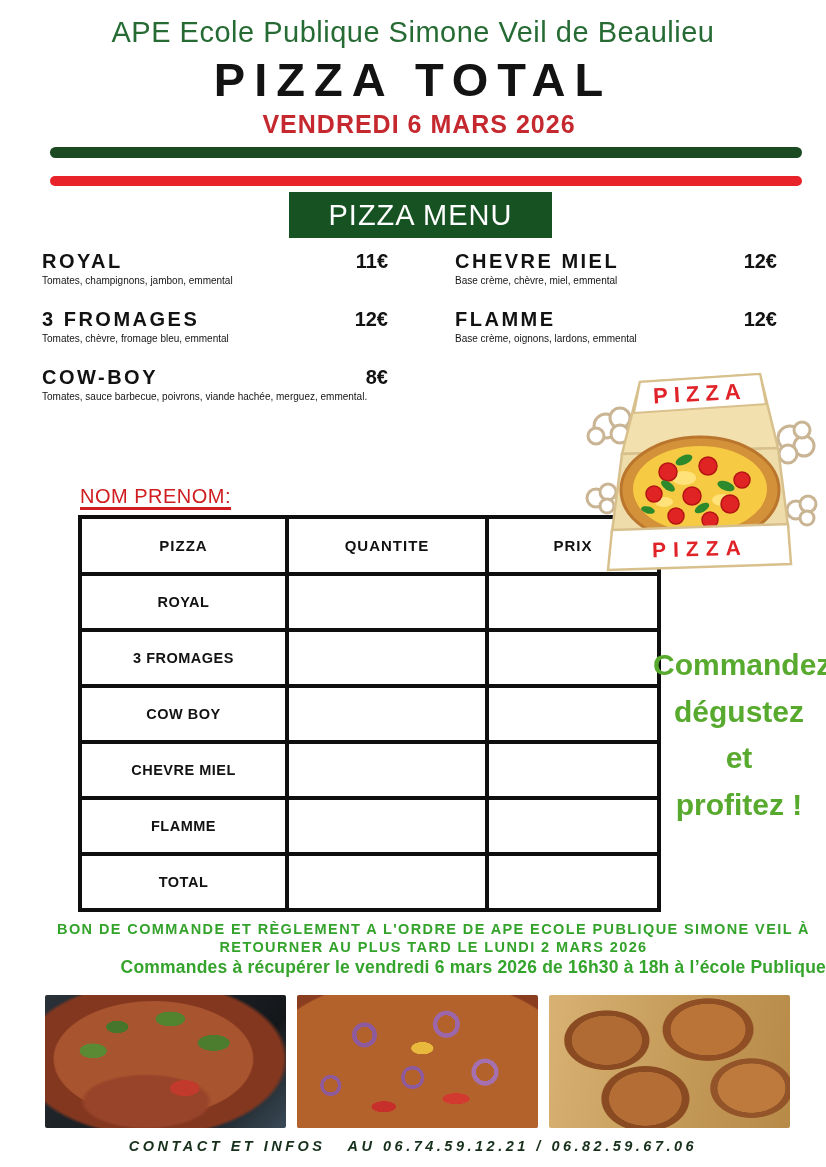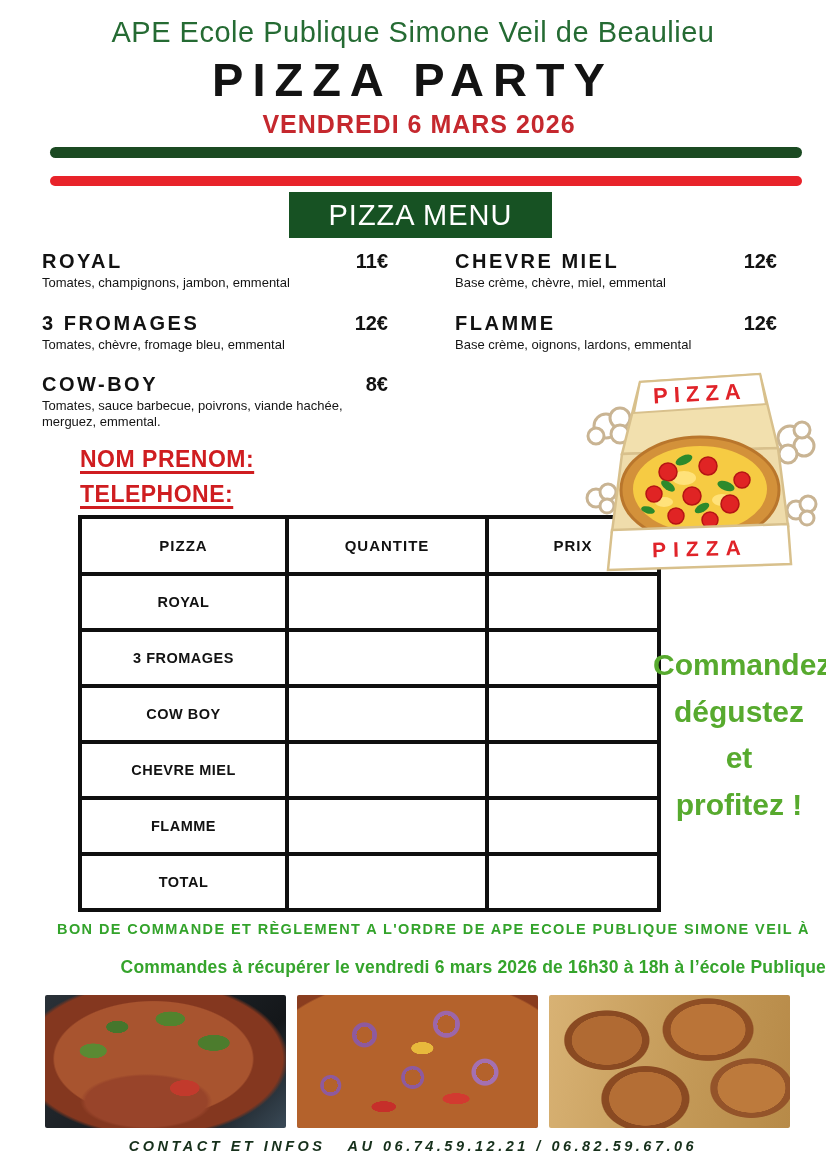--- a/index.html
+++ b/index.html
@@ -39,28 +39,28 @@
   }
 
   
   .menu-col { position:absolute; top:250px; }
   .menu-col.left  { left:42px;  width:346px; }
   .menu-col.right { left:455px; width:322px; }
   .menu-item { margin-bottom:21px; }
   .mi-row { display:flex; justify-content:space-between; align-items:baseline; }
   .mi-name  { font-size:20px; font-weight:800; letter-spacing:2.5px; color:#121212; }
   .mi-price { font-size:20px; font-weight:800; color:#121212; }
-  .mi-desc  { font-size:13px; color:#141414; margin-top:2px; line-height:1.2; }
+  .mi-desc  { font-size:10px; color:#141414; margin-top:2px; line-height:1.2; }
   .menu-col.left .mi-desc { max-width:330px; }
 
   
   .form-label {
-    position:absolute; left:80px; color:#cf1d20; font-size:23px; font-weight:700;
+    position:absolute; left:80px; color:#cf1d20; font-size:20px; font-weight:400;
     letter-spacing:0.5px;
-    text-decoration:underline; text-decoration-thickness:3px; text-underline-offset:4px;
+    text-decoration:underline; text-decoration-thickness:3px; text-underline-offset:4px;margin-top:39px;
   }
   .form-label.name  { top:446px; }
   .form-label.phone { top:481px; }
 
   
   table.order {
     position:absolute; left:78px; top:515px; width:579px; height:397px;
     border-collapse:collapse; table-layout:fixed;
   }
   table.order th, table.order td {
@@ -140,21 +140,21 @@
     color:#16301b; font-size:14.5px; font-weight:800; font-style:italic;
     letter-spacing:3.5px; white-space:pre;
   }
 </style>
 </head>
 <body>
 
 <div class="page">
 
   <div class="org-line">APE Ecole Publique Simone Veil de Beaulieu</div>
-  <div class="main-title">PIZZA PARTY</div>
+  <div class="main-title">PIZZA TOTAL</div>
   <div class="date-line">VENDREDI 6 MARS 2026</div>
 
   <div class="stripe green"></div>
   <div class="stripe red"></div>
 
   <div class="menu-banner">PIZZA MENU</div>
 
   <div class="menu-col left">
     <div class="menu-item">
       <div class="mi-row">
@@ -308,20 +308,21 @@
 
   <div class="slogan">
     <div>Commandez</div>
     <div>dégustez</div>
     <div>et</div>
     <div>profitez !</div>
   </div>
 
   <div class="footer-upper">
     <div>BON DE COMMANDE ET RÈGLEMENT A L'ORDRE DE APE ECOLE PUBLIQUE SIMONE VEIL À</div>
+    <div>RETOURNER AU PLUS TARD LE LUNDI 2 MARS 2026</div>
   </div>
   <div class="footer-pickup">Commandes à récupérer le vendredi 6 mars 2026 de 16h30 à 18h à l’école Publique</div>
 
   <div class="photos">
     <div class="photo photo1"></div>
     <div class="photo photo2"></div>
     <div class="photo photo3"></div>
   </div>
 
   <div class="contact-line">CONTACT ET INFOS   AU 06.74.59.12.21 / 06.82.59.67.06</div>

